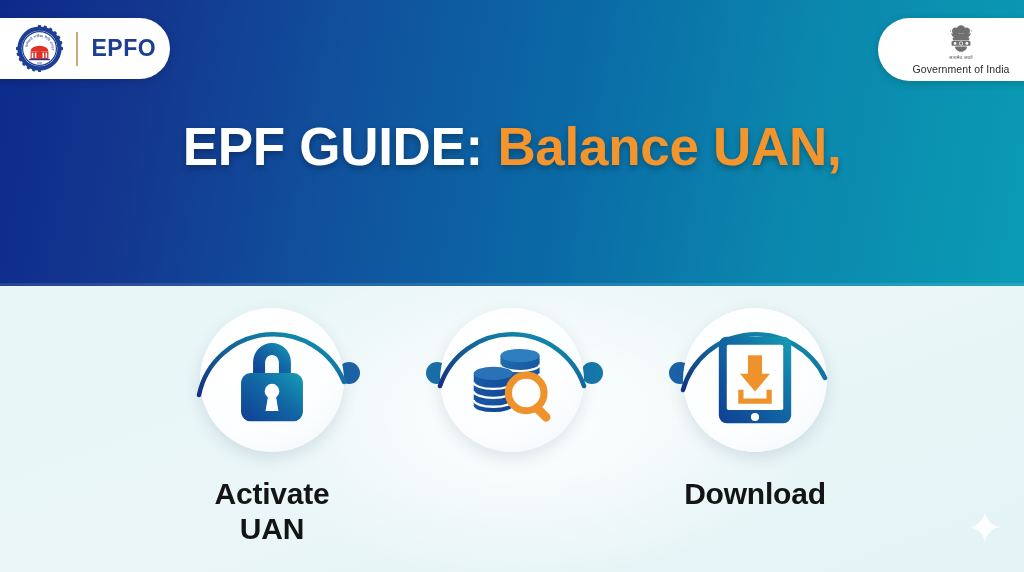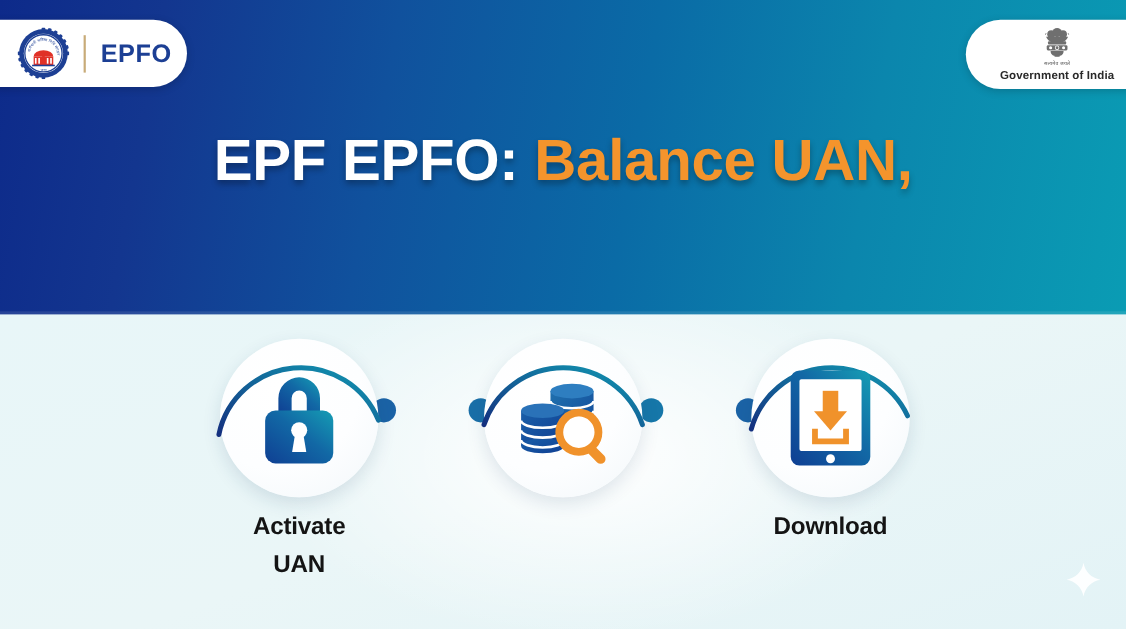--- a/index.html
+++ b/index.html
@@ -65,21 +65,21 @@
     align-items:center; justify-content:center;
     padding-left:14px;
     box-shadow:0 2px 8px rgba(0,0,0,.18);
   }
   .goi-emblem { width:36px; height:33px; }
   .goi-sub {
     font-size:4.5px; color:#4a4a4a; letter-spacing:.2px;
     margin-top:-1px; line-height:1;
   }
   .goi-text {
-    font-size:10.5px; color:#2a2a2a; font-weight:700;
+    font-size:10.5px; color:#2a2a2a; font-weight:400;
     margin-top:2px; letter-spacing:.1px;
   }
 
   
   .title-wrap {
     position:absolute; left:0; top:113px; width:1024px;
     text-align:center;
   }
   .title-line {
     font-size:53px; font-weight:bold; line-height:68px;
@@ -122,22 +122,22 @@
   }
   .circle-arc { position:absolute; left:0; top:0; width:160px; height:160px; }
 
   .icon-slot {
     position:absolute; left:8px; top:8px;
     width:144px; height:144px;
     display:flex; align-items:center; justify-content:center;
   }
 
   .step-label {
-    margin-top:0;
-    font-size:22px; font-weight:bold; color:#141414;
+    margin-top:16px;
+    font-size:30px; font-weight:bold; color:#141414;
     line-height:35px; letter-spacing:-.2px;
   }
 
   
   .connector { position:absolute; top:0; left:0; width:1024px; height:286px; }
 
   
   .sparkle { position:absolute; right:22px; bottom:28px; width:34px; height:34px; }
 </style>
 </head>
@@ -227,21 +227,21 @@
             <rect x="26" y="44" width="8" height="3" rx="1"></rect>
           </g>
         </svg>
       </span>
       <span class="goi-sub">सत्यमेव जयते</span>
       <span class="goi-text">Government of India</span>
     </div>
 
     <div class="title-wrap">
       <div class="title-line">
-        <span class="t-white">EPF EPFO:</span>
+        <span class="t-white">EPF GUIDE:</span>
         <span class="t-orange">Balance UAN,</span>
       </div>
     </div>
   </div>
 
   <div class="lower">
 
     <svg class="connector" viewBox="0 0 1024 286">
       <defs>
         <linearGradient id="connGrad" x1="0" y1="0" x2="1" y2="0">

